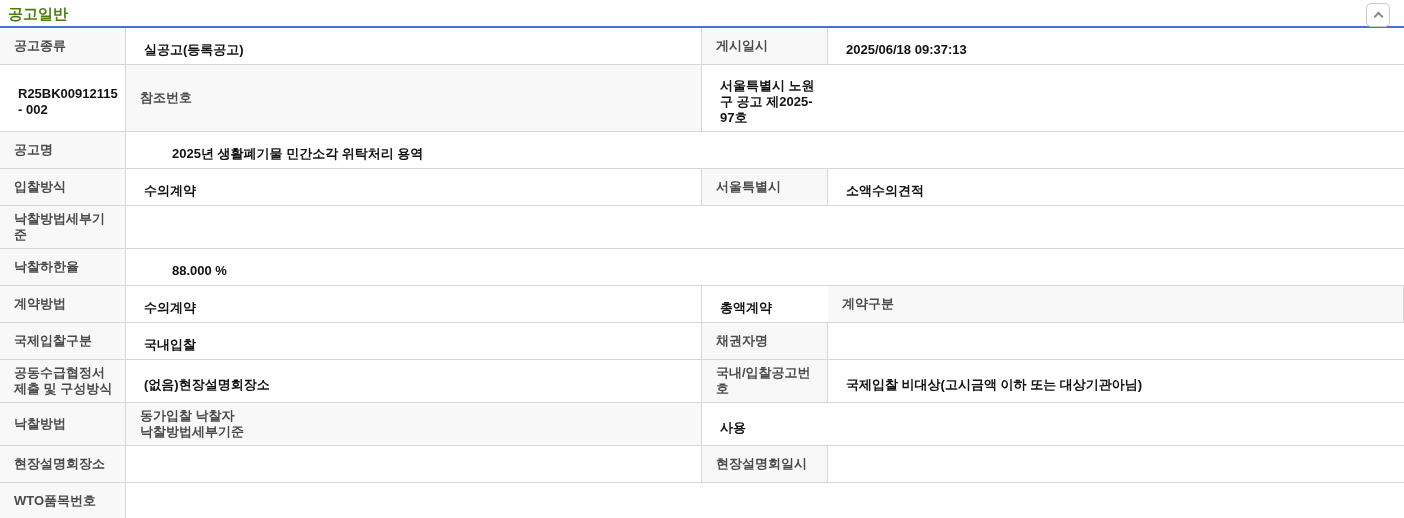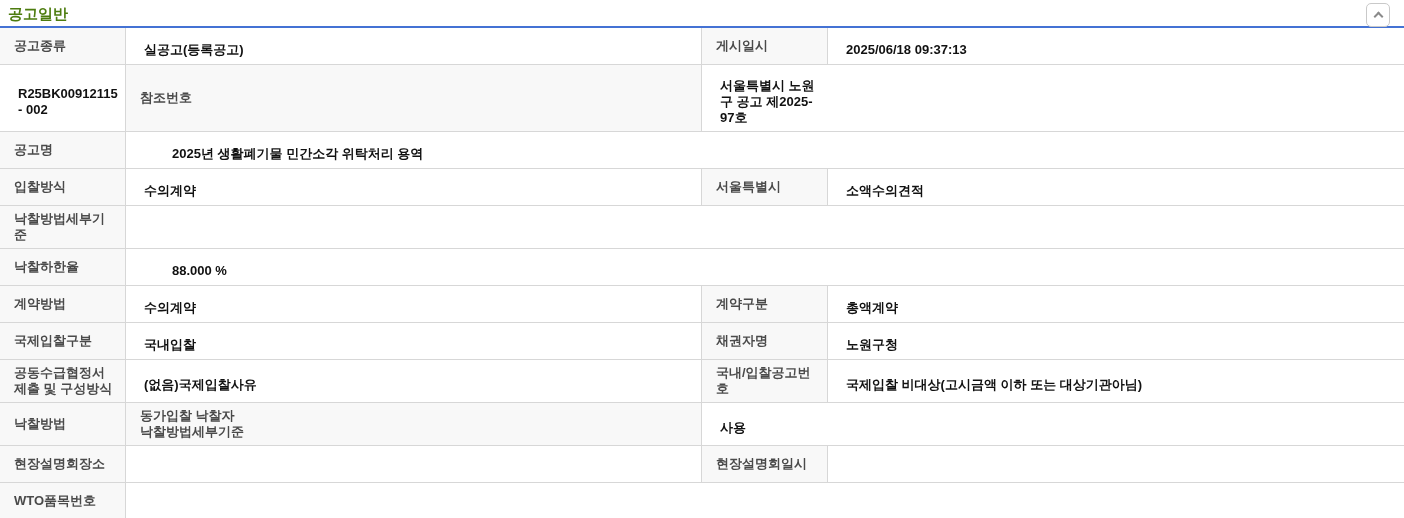--- a/index.html
+++ b/index.html
@@ -95,35 +95,34 @@
     </div>
 
     <div class="row full">
       <div class="cell cell-label">낙찰하한율</div>
       <div class="cell cell-value">88.000 %</div>
     </div>
 
     <div class="row">
       <div class="cell cell-label">계약방법</div>
       <div class="cell cell-value mid">수의계약</div>
+      <div class="cell cell-value">총액계약</div>
       <div class="cell cell-label">계약구분</div>
-      <div class="cell cell-value">총액계약</div>
     </div>
 
     <div class="row">
       <div class="cell cell-label">국제입찰구분</div>
       <div class="cell cell-value mid">국내입찰</div>
       <div class="cell cell-label">채권자명</div>
-      <div class="cell cell-value">노원구청</div>
     </div>
 
     <div class="row tall">
       <div class="cell cell-label">공동수급협정서
 제출 및 구성방식</div>
-      <div class="cell cell-value mid">(없음)국제입찰사유</div>
+      <div class="cell cell-value mid">(없음)현장설명회장소</div>
       <div class="cell cell-label">국내/입찰공고번호</div>
       <div class="cell cell-value">국제입찰 비대상(고시금액 이하 또는 대상기관아님)</div>
     </div>
 
     <div class="row tall">
       <div class="cell cell-label">낙찰방법</div>
       <div class="cell cell-label">동가입찰 낙찰자
 낙찰방법세부기준</div>
       <div class="cell cell-value">사용</div>
     </div>

